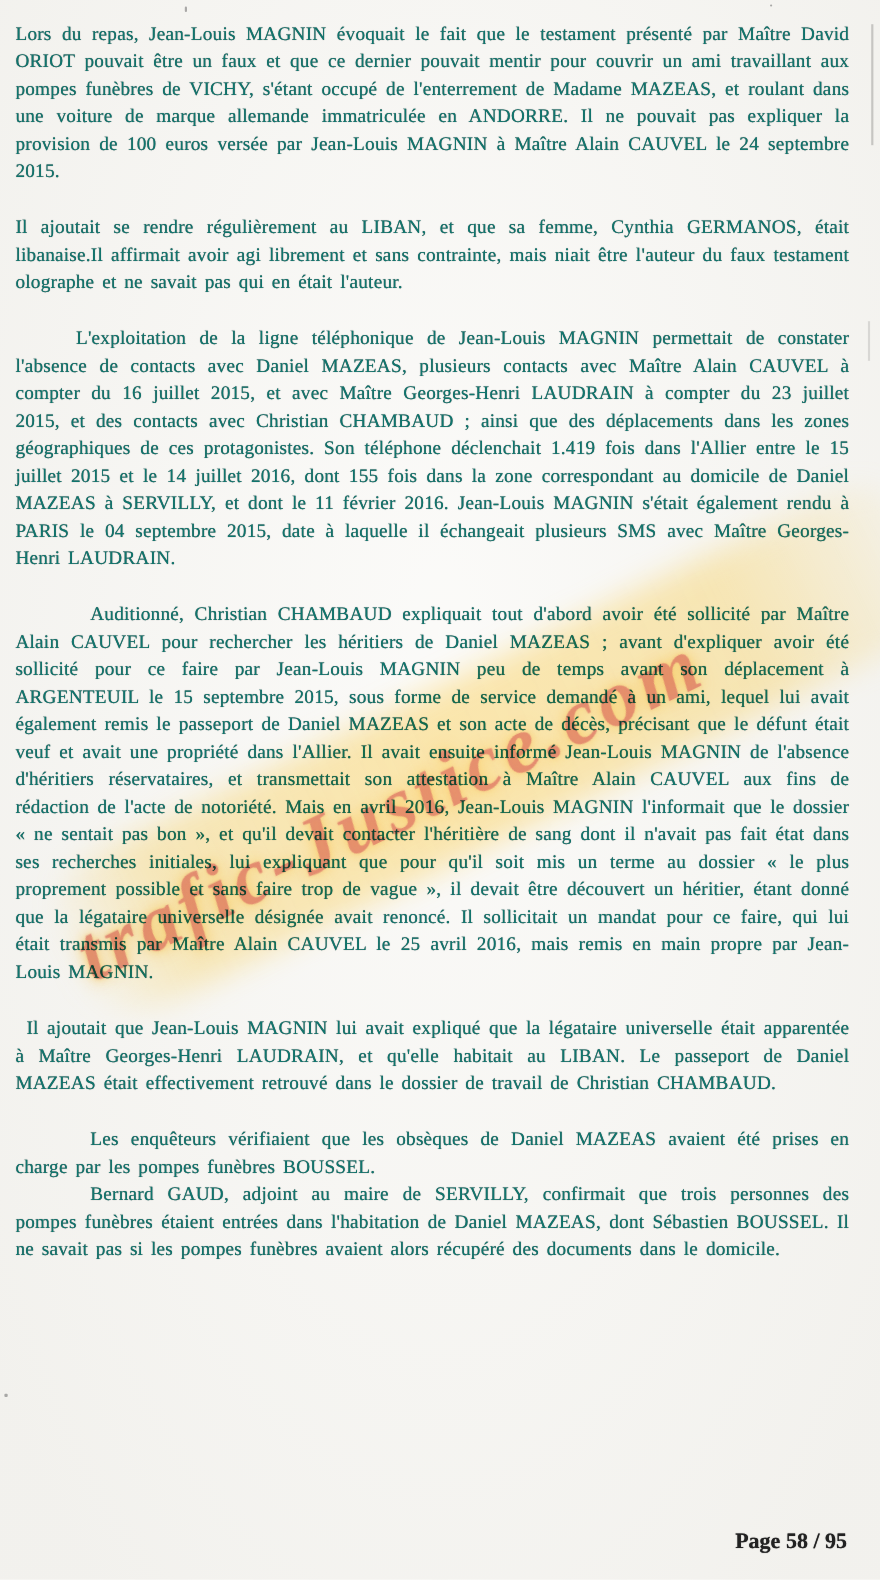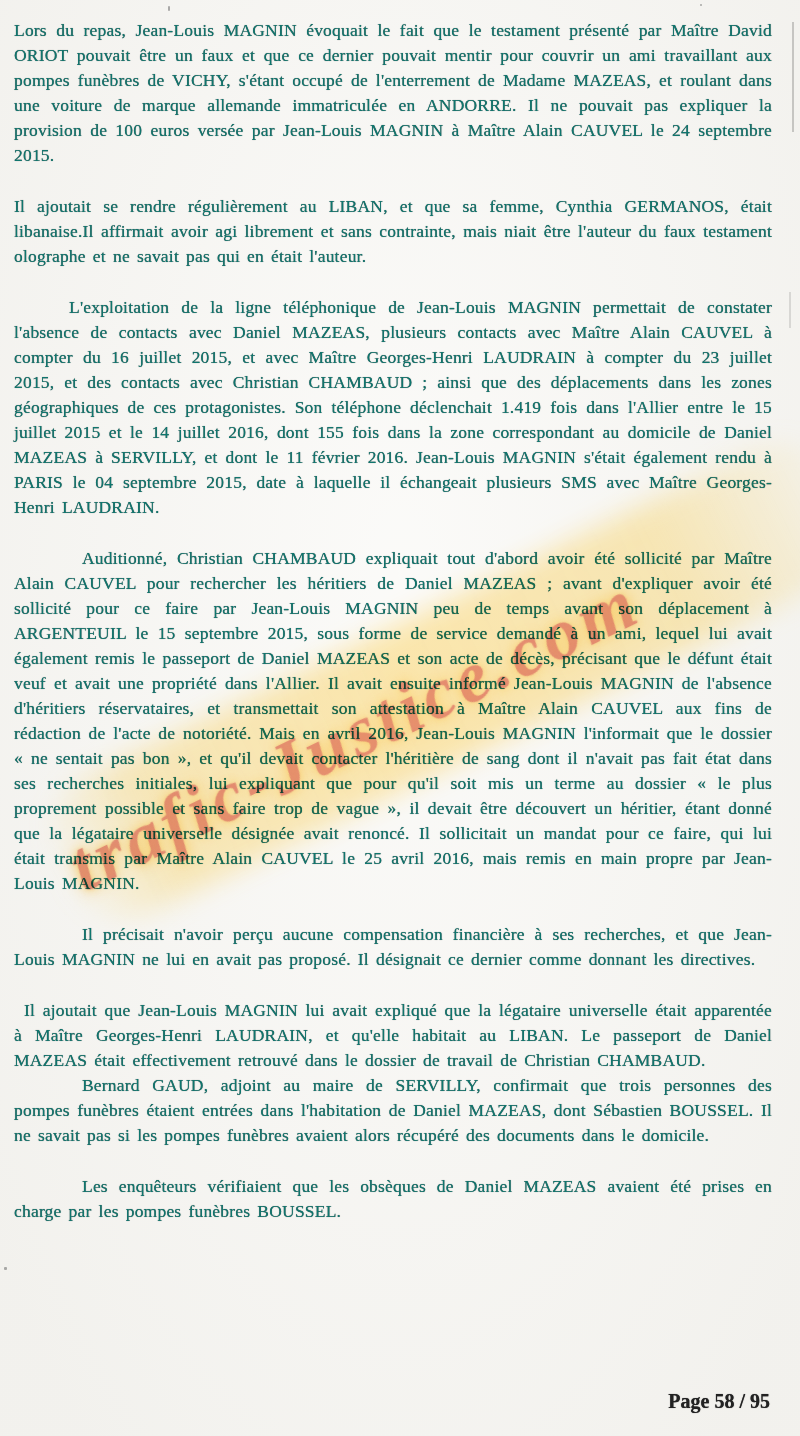--- a/index.html
+++ b/index.html
@@ -99,24 +99,23 @@
   }
 </style>
 </head>
 <body>
 
 <div class="doc">
   <p class="first">Lors du repas, Jean-Louis MAGNIN évoquait le fait que le testament présenté par Maître David ORIOT pouvait être un faux et que ce dernier pouvait mentir pour couvrir un ami travaillant aux pompes funèbres de VICHY, s'étant occupé de l'enterrement de Madame MAZEAS, et roulant dans une voiture de marque allemande immatriculée en ANDORRE. Il ne pouvait pas expliquer la provision de 100 euros versée par Jean-Louis MAGNIN à Maître Alain CAUVEL le 24 septembre 2015.</p>
   <p>Il ajoutait se rendre régulièrement au LIBAN, et que sa femme, Cynthia GERMANOS, était libanaise.Il affirmait avoir agi librement et sans contrainte, mais niait être l'auteur du faux testament olographe et ne savait pas qui en était l'auteur.</p>
   <p class="ind-md">L'exploitation de la ligne téléphonique de Jean-Louis MAGNIN permettait de constater l'absence de contacts avec Daniel MAZEAS, plusieurs contacts avec Maître Alain CAUVEL à compter du 16 juillet 2015, et avec Maître Georges-Henri LAUDRAIN à compter du 23 juillet 2015, et des contacts avec Christian CHAMBAUD ; ainsi que des déplacements dans les zones géographiques de ces protagonistes. Son téléphone déclenchait 1.419 fois dans l'Allier entre le 15 juillet 2015 et le 14 juillet 2016, dont 155 fois dans la zone correspondant au domicile de Daniel MAZEAS à SERVILLY, et dont le 11 février 2016. Jean-Louis MAGNIN s'était également rendu à PARIS le 04 septembre 2015, date à laquelle il échangeait plusieurs SMS avec Maître Georges-Henri LAUDRAIN.</p>
   <p class="ind-lg">Auditionné, Christian CHAMBAUD expliquait tout d'abord avoir été sollicité par Maître Alain CAUVEL pour rechercher les héritiers de Daniel MAZEAS ; avant d'expliquer avoir été sollicité pour ce faire par Jean-Louis MAGNIN peu de temps avant son déplacement à ARGENTEUIL le 15 septembre 2015, sous forme de service demandé à un ami, lequel lui avait également remis le passeport de Daniel MAZEAS et son acte de décès, précisant que le défunt était veuf et avait une propriété dans l'Allier. Il avait ensuite informé Jean-Louis MAGNIN de l'absence d'héritiers réservataires, et transmettait son attestation à Maître Alain CAUVEL aux fins de rédaction de l'acte de notoriété. Mais en avril 2016, Jean-Louis MAGNIN l'informait que le dossier « ne sentait pas bon », et qu'il devait contacter l'héritière de sang dont il n'avait pas fait état dans ses recherches initiales, lui expliquant que pour qu'il soit mis un terme au dossier « le plus proprement possible et sans faire trop de vague », il devait être découvert un héritier, étant donné que la légataire universelle désignée avait renoncé. Il sollicitait un mandat pour ce faire, qui lui était transmis par Maître Alain CAUVEL le 25 avril 2016, mais remis en main propre par Jean-Louis MAGNIN.</p>
-  <p class="ind-lg">Il précisait n'avoir perçu aucune compensation financière à ses recherches, et que Jean-Louis MAGNIN ne lui en avait pas proposé. Il désignait ce dernier comme donnant les directives.</p>
   <p class="ind-sm">Il ajoutait que Jean-Louis MAGNIN lui avait expliqué que la légataire universelle était apparentée à Maître Georges-Henri LAUDRAIN, et qu'elle habitait au LIBAN. Le passeport de Daniel MAZEAS était effectivement retrouvé dans le dossier de travail de Christian CHAMBAUD.</p>
+  <p class="ind-lg">Les enquêteurs vérifiaient que les obsèques de Daniel MAZEAS avaient été prises en charge par les pompes funèbres BOUSSEL.</p>
   <p class="ind-lg no-gap">Bernard GAUD, adjoint au maire de SERVILLY, confirmait que trois personnes des pompes funèbres étaient entrées dans l'habitation de Daniel MAZEAS, dont Sébastien BOUSSEL. Il ne savait pas si les pompes funèbres avaient alors récupéré des documents dans le domicile.</p>
-  <p class="ind-lg">Les enquêteurs vérifiaient que les obsèques de Daniel MAZEAS avaient été prises en charge par les pompes funèbres BOUSSEL.</p>
 </div>
 
 <div class="footer">Page 58 / 95</div>
 
 <div class="watermark-layer">
   <div class="wm-glow"></div>
   <div class="wm-text">trafic-Justice.com</div>
 </div>
 
 <div class="speck" style="left:168px; top:6px; width:2px; height:5px;"></div>

